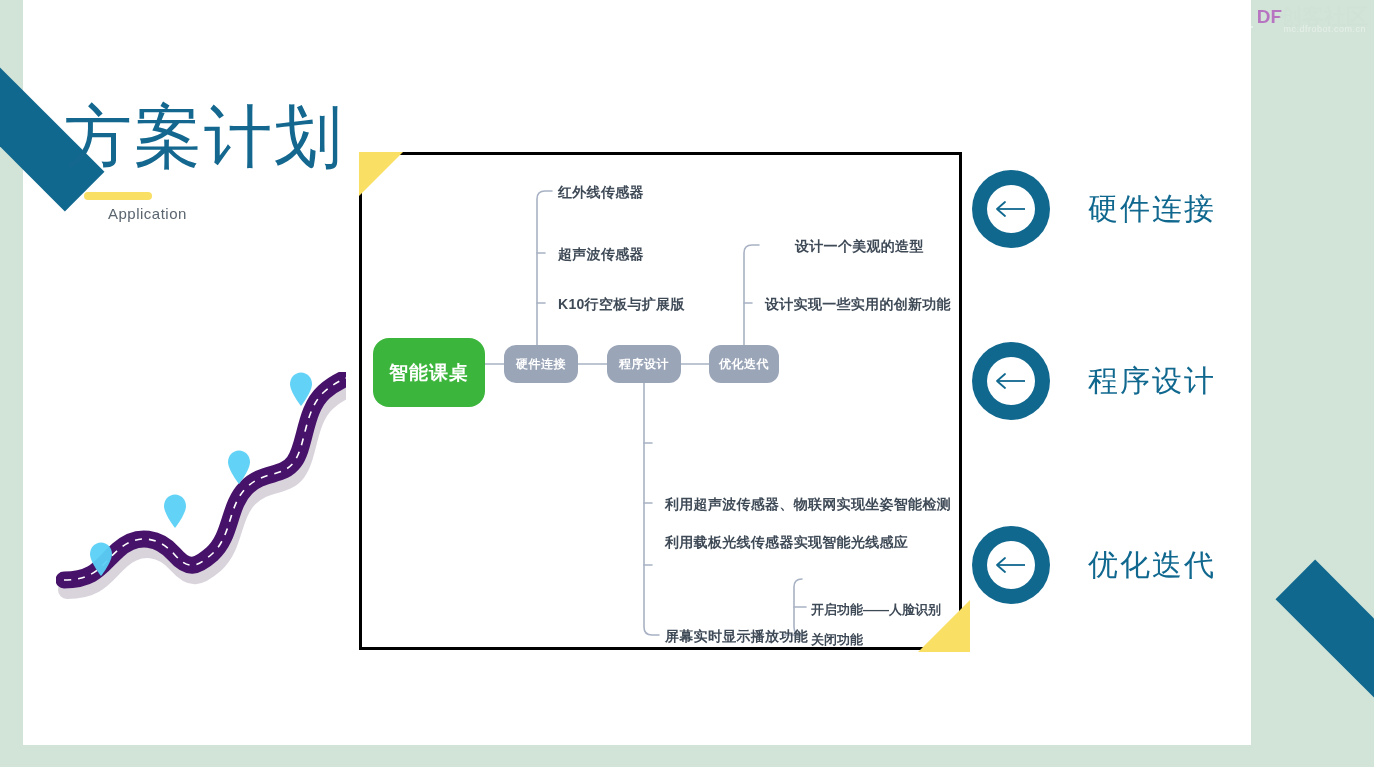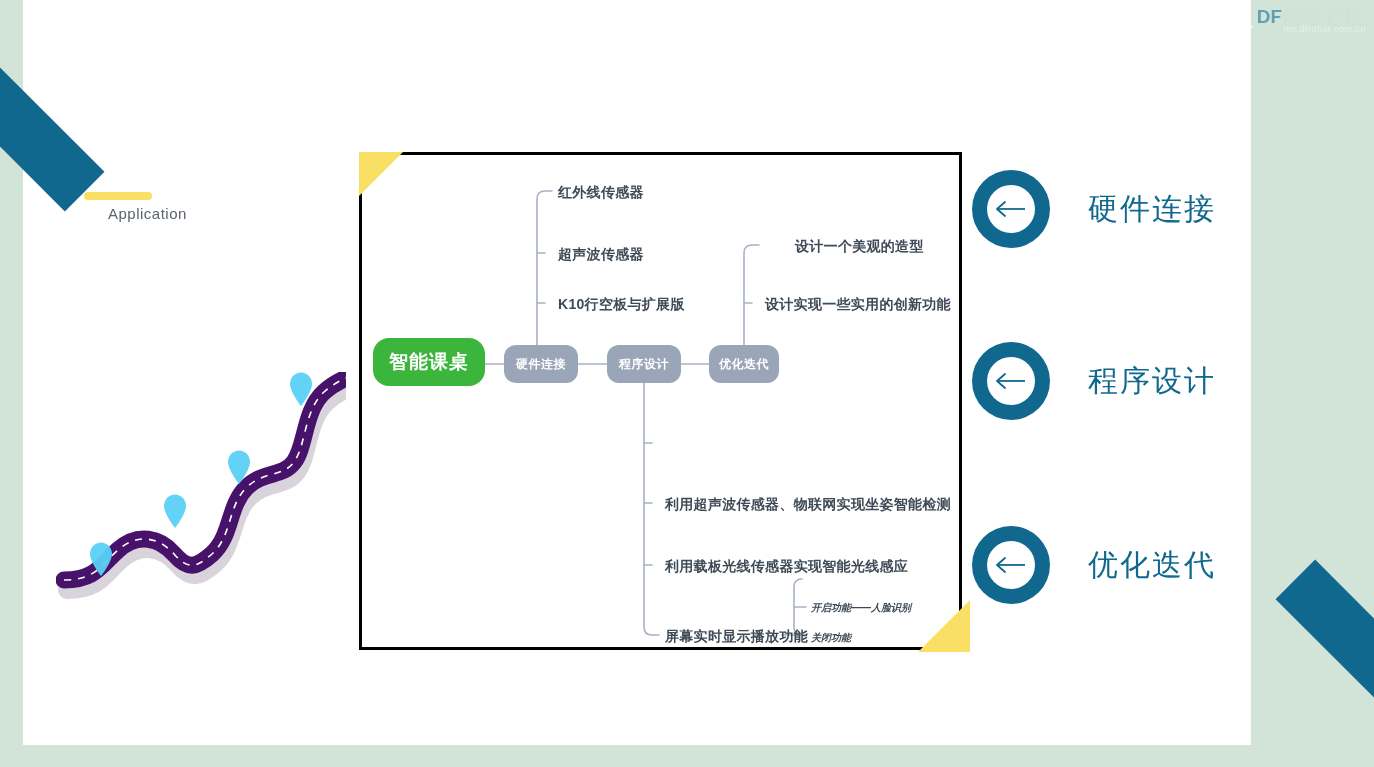--- a/index.html
+++ b/index.html
@@ -114,21 +114,21 @@
     border-right: 52px solid #f9df63;
     border-top: 52px solid transparent;
   }
 
   
   .mm { position: absolute; left: 0; top: 0; width: 603px; height: 498px; }
   .mm svg { position: absolute; left: 0; top: 0; }
   .node-root {
     position: absolute;
     left: 11px; top: 183px;
-    width: 112px; height: 48px;
+    width: 112px; height: 69px;
     background: #3cb53c;
     border-radius: 16px;
     color: #fff;
     font-size: 19px;
     font-weight: bold;
     display: flex; align-items: center; justify-content: center;
     letter-spacing: 1px;
   }
   .node-pill {
     position: absolute;
@@ -148,25 +148,24 @@
   .leaf {
     position: absolute;
     font-size: 14px;
     font-weight: bold;
     color: #3f4a57;
     white-space: nowrap;
     letter-spacing: 0.3px;
   }
   .leaf-sm {
     position: absolute;
-    font-size: 10px;
+    font-size: 13px;
     font-weight: bold;
     color: #3f4a57;
     white-space: nowrap;
-    font-style: italic;
   }
 
   
   .ring-row { position: absolute; display: flex; align-items: center; }
   .ring {
     width: 78px; height: 78px;
     border-radius: 50%;
     background: #10688f;
     display: flex; align-items: center; justify-content: center;
     position: relative;
@@ -194,21 +193,21 @@
   .watermark {
     position: absolute;
     right: 6px; top: 2px;
     display: flex; align-items: center;
     opacity: 0.55;
     pointer-events: none;
   }
   .wm-logo { margin-right: 2px; }
   .wm-df {
     font-size: 19px; font-weight: bold;
-    color: #0369a1; letter-spacing: 0px;
+    color: #a21caf; letter-spacing: 0px;
   }
   .wm-cn {
     font-size: 22px; font-weight: bold;
     color: #cfe0d6; letter-spacing: 0px;
     margin-left: -2px;
   }
   .wm-url {
     position: absolute;
     right: 8px; top: 24px;
     font-size: 9px;
@@ -223,20 +222,21 @@
 
   <div class="corner-green-band-top"></div>
   <div class="corner-tl-green"></div>
   <div class="corner-green-band-bottom"></div>
   <div class="corner-green-band-right"></div>
   <div class="white-panel-2"></div>
 
   <div class="stripe stripe-tl"></div>
   <div class="stripe stripe-br"></div>
 
+  <div class="page-title">方案计划</div>
   <div class="title-rule"></div>
   <div class="subtitle">Application</div>
 
   <div class="road">
     <svg width="290" height="230" viewBox="0 0 290 230">
       <path d="M8 212 C 40 212, 46 196, 62 182 C 82 164, 104 170, 118 186
                C 132 202, 140 200, 156 186 C 176 168, 172 138, 190 120
                C 208 102, 226 110, 238 94 C 250 78, 248 42, 268 24
                C 278 15, 286 12, 290 10" fill="none" stroke="#2e0b3f" stroke-width="18" stroke-linecap="round" opacity="0.18" transform="translate(3,6)"></path>
       <path d="M8 208 C 40 208, 46 192, 62 178 C 82 160, 104 166, 118 182
@@ -295,21 +295,21 @@
       <div class="node-pill node-opt">优化迭代</div>
 
       <div class="leaf" style="left:196px; top:29px;">红外线传感器</div>
       <div class="leaf" style="left:196px; top:91px;">超声波传感器</div>
       <div class="leaf" style="left:196px; top:141px;">K10行空板与扩展版</div>
 
       <div class="leaf" style="left:385px; top:83px;margin-left:48px;">设计一个美观的造型</div>
       <div class="leaf" style="left:403px; top:141px;">设计实现一些实用的创新功能</div>
 
       <div class="leaf" style="left:303px; top:341px;">利用超声波传感器、物联网实现坐姿智能检测</div>
-      <div class="leaf" style="left:303px; top:403px;">利用载板光线传感器实现智能光线感应</div>
+      <div class="leaf" style="left:303px; top:379px;">利用载板光线传感器实现智能光线感应</div>
       <div class="leaf" style="left:303px; top:473px;">屏幕实时显示播放功能</div>
 
       <div class="leaf-sm" style="left:449px; top:446px;">开启功能——人脸识别</div>
       <div class="leaf-sm" style="left:449px; top:476px;">关闭功能</div>
     </div>
   </div>
   <div class="tri-yellow-tl"></div>
   <div class="tri-yellow-br"></div>
 
   <div class="ring-row row-1">

